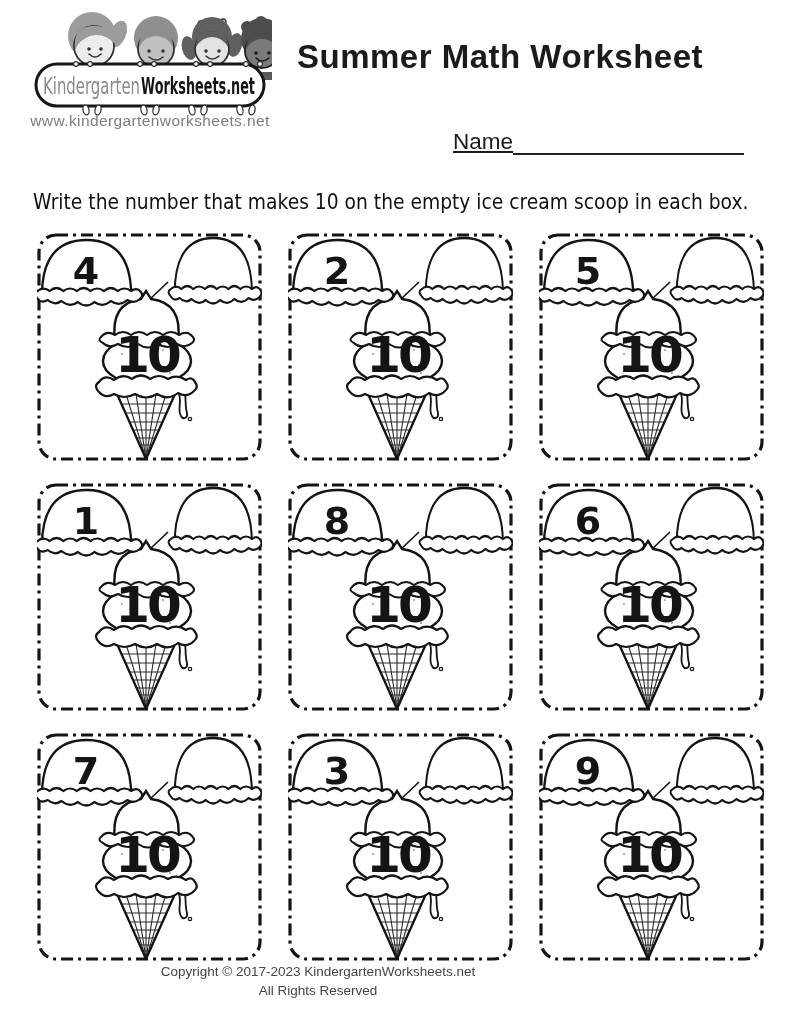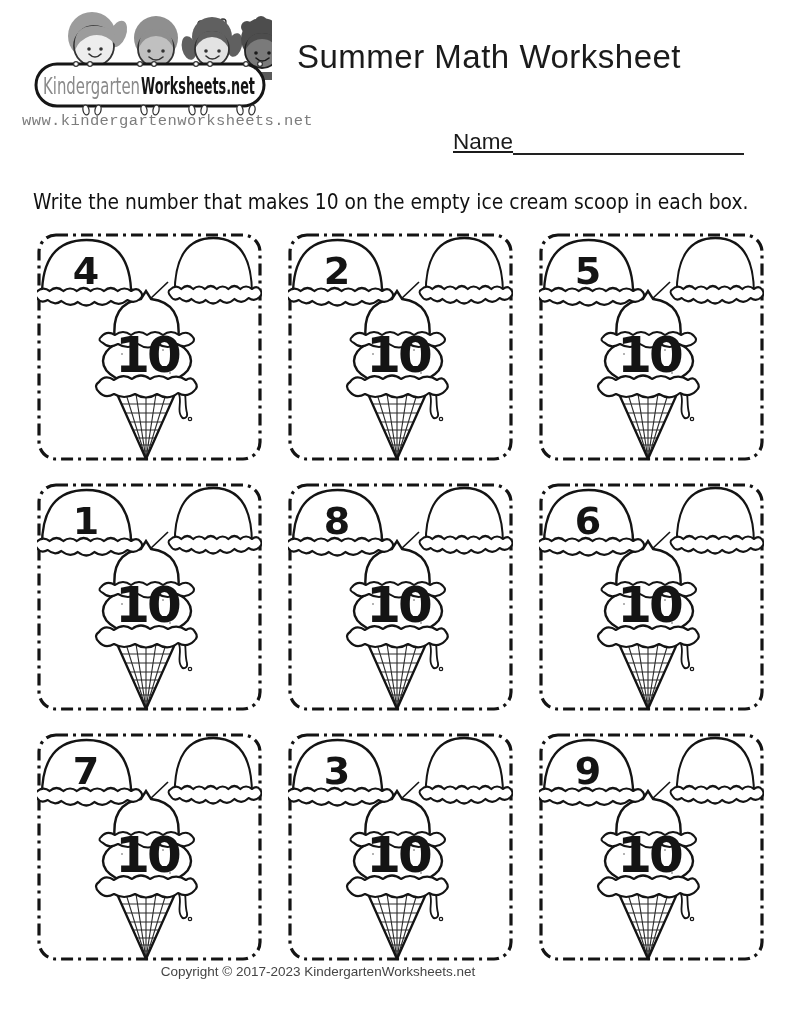--- a/index.html
+++ b/index.html
@@ -1,23 +1,23 @@
 <!DOCTYPE html>
 <html><head>
 <meta charset="utf-8">
 <style>
   * { margin:0; padding:0; box-sizing:border-box; }
   html,body { width:800px; height:1035px; background:#ffffff; }
   body { position:relative; font-family:"Liberation Sans", sans-serif; color:#151515; overflow:hidden; }
 
   .logo-svg { position:absolute; left:28px; top:12px; width:244px; height:106px; }
   .logo-url { position:absolute; left:22px; top:112px; width:256px; text-align:center;
-              font-size:15.5px; color:#7d7d7d; letter-spacing:0.4px;font-family:Liberation Mono, monospace; }
-
-  .page-title { position:absolute; left:297px; top:38px; font-size:33px; font-weight:400;
+              font-size:15.5px; color:#7d7d7d; letter-spacing:0.4px; }
+
+  .page-title { position:absolute; left:297px; top:38px; font-size:33px; font-weight:700;
                 color:#1b1b1b; letter-spacing:0.5px; white-space:nowrap; }
 
   .name-row { position:absolute; left:453px; top:129px; display:flex; align-items:flex-end;
               font-size:22.5px; color:#1b1b1b;text-decoration:underline; }
   .name-line { display:inline-block; width:231px; height:22px;
                border-bottom:2px solid #222222; }
 
   .instruction { position:absolute; left:33px; top:189px; font-size:22px;
                  font-family:"DejaVu Sans", sans-serif; color:#111111; white-space:nowrap;
                  transform:scaleX(0.85); transform-origin:left top; }
@@ -218,13 +218,14 @@
   <svg class="box-svg" viewBox="0 0 225 229">
     <rect class="box-border" x="2" y="2" width="221" height="224" rx="17"></rect>
     <use href="#art-icecream"></use>
     <text class="addend" x="49" y="51">9</text>
     <text class="sum" x="110" y="139">10</text>
   </svg>
 </div>
 
 <div class="footer">
   <div>Copyright © 2017-2023 KindergartenWorksheets.net</div>
+  <div>All Rights Reserved</div>
 </div>
 
 </body></html>

